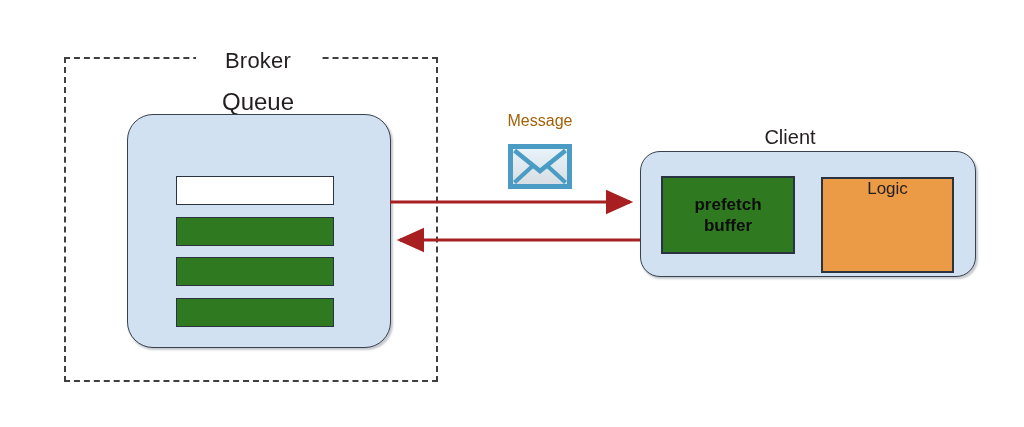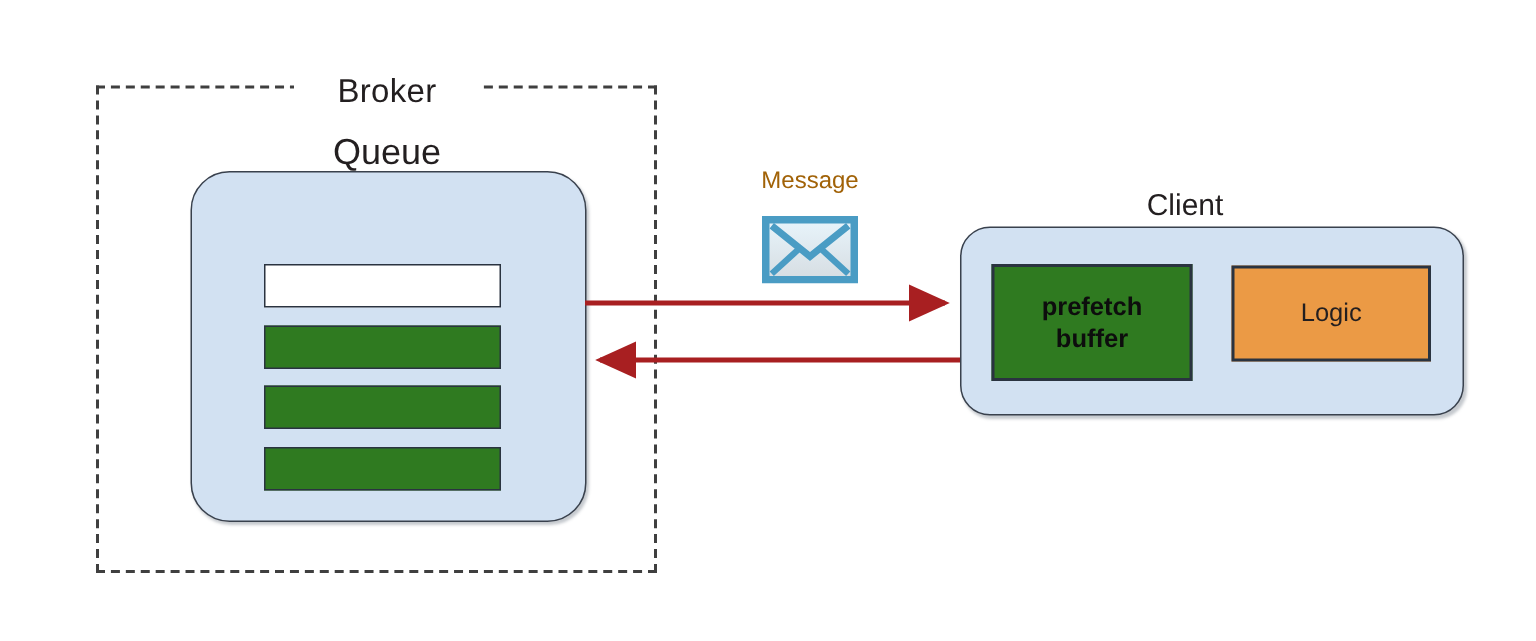--- a/index.html
+++ b/index.html
@@ -174,26 +174,26 @@
     color: #0d0d0d;
     text-align: center;
     white-space: pre-line;
     font-weight: bold;
   }
   .logic-box {
     position: absolute;
     left: 821px;
     top: 177px;
     width: 133px;
-    height: 64px;
+    height: 96px;
     background: #eb9a45;
     border: 2px solid #2a3340;
     box-sizing: border-box;
     display: flex;
-    align-items: center;
+    align-items: flex-start;
     justify-content: center;
   }
   .logic-text {
     font-size: 17px;
     color: #231f20;
     text-align: center;
   }
 </style>
 </head>
 <body>

